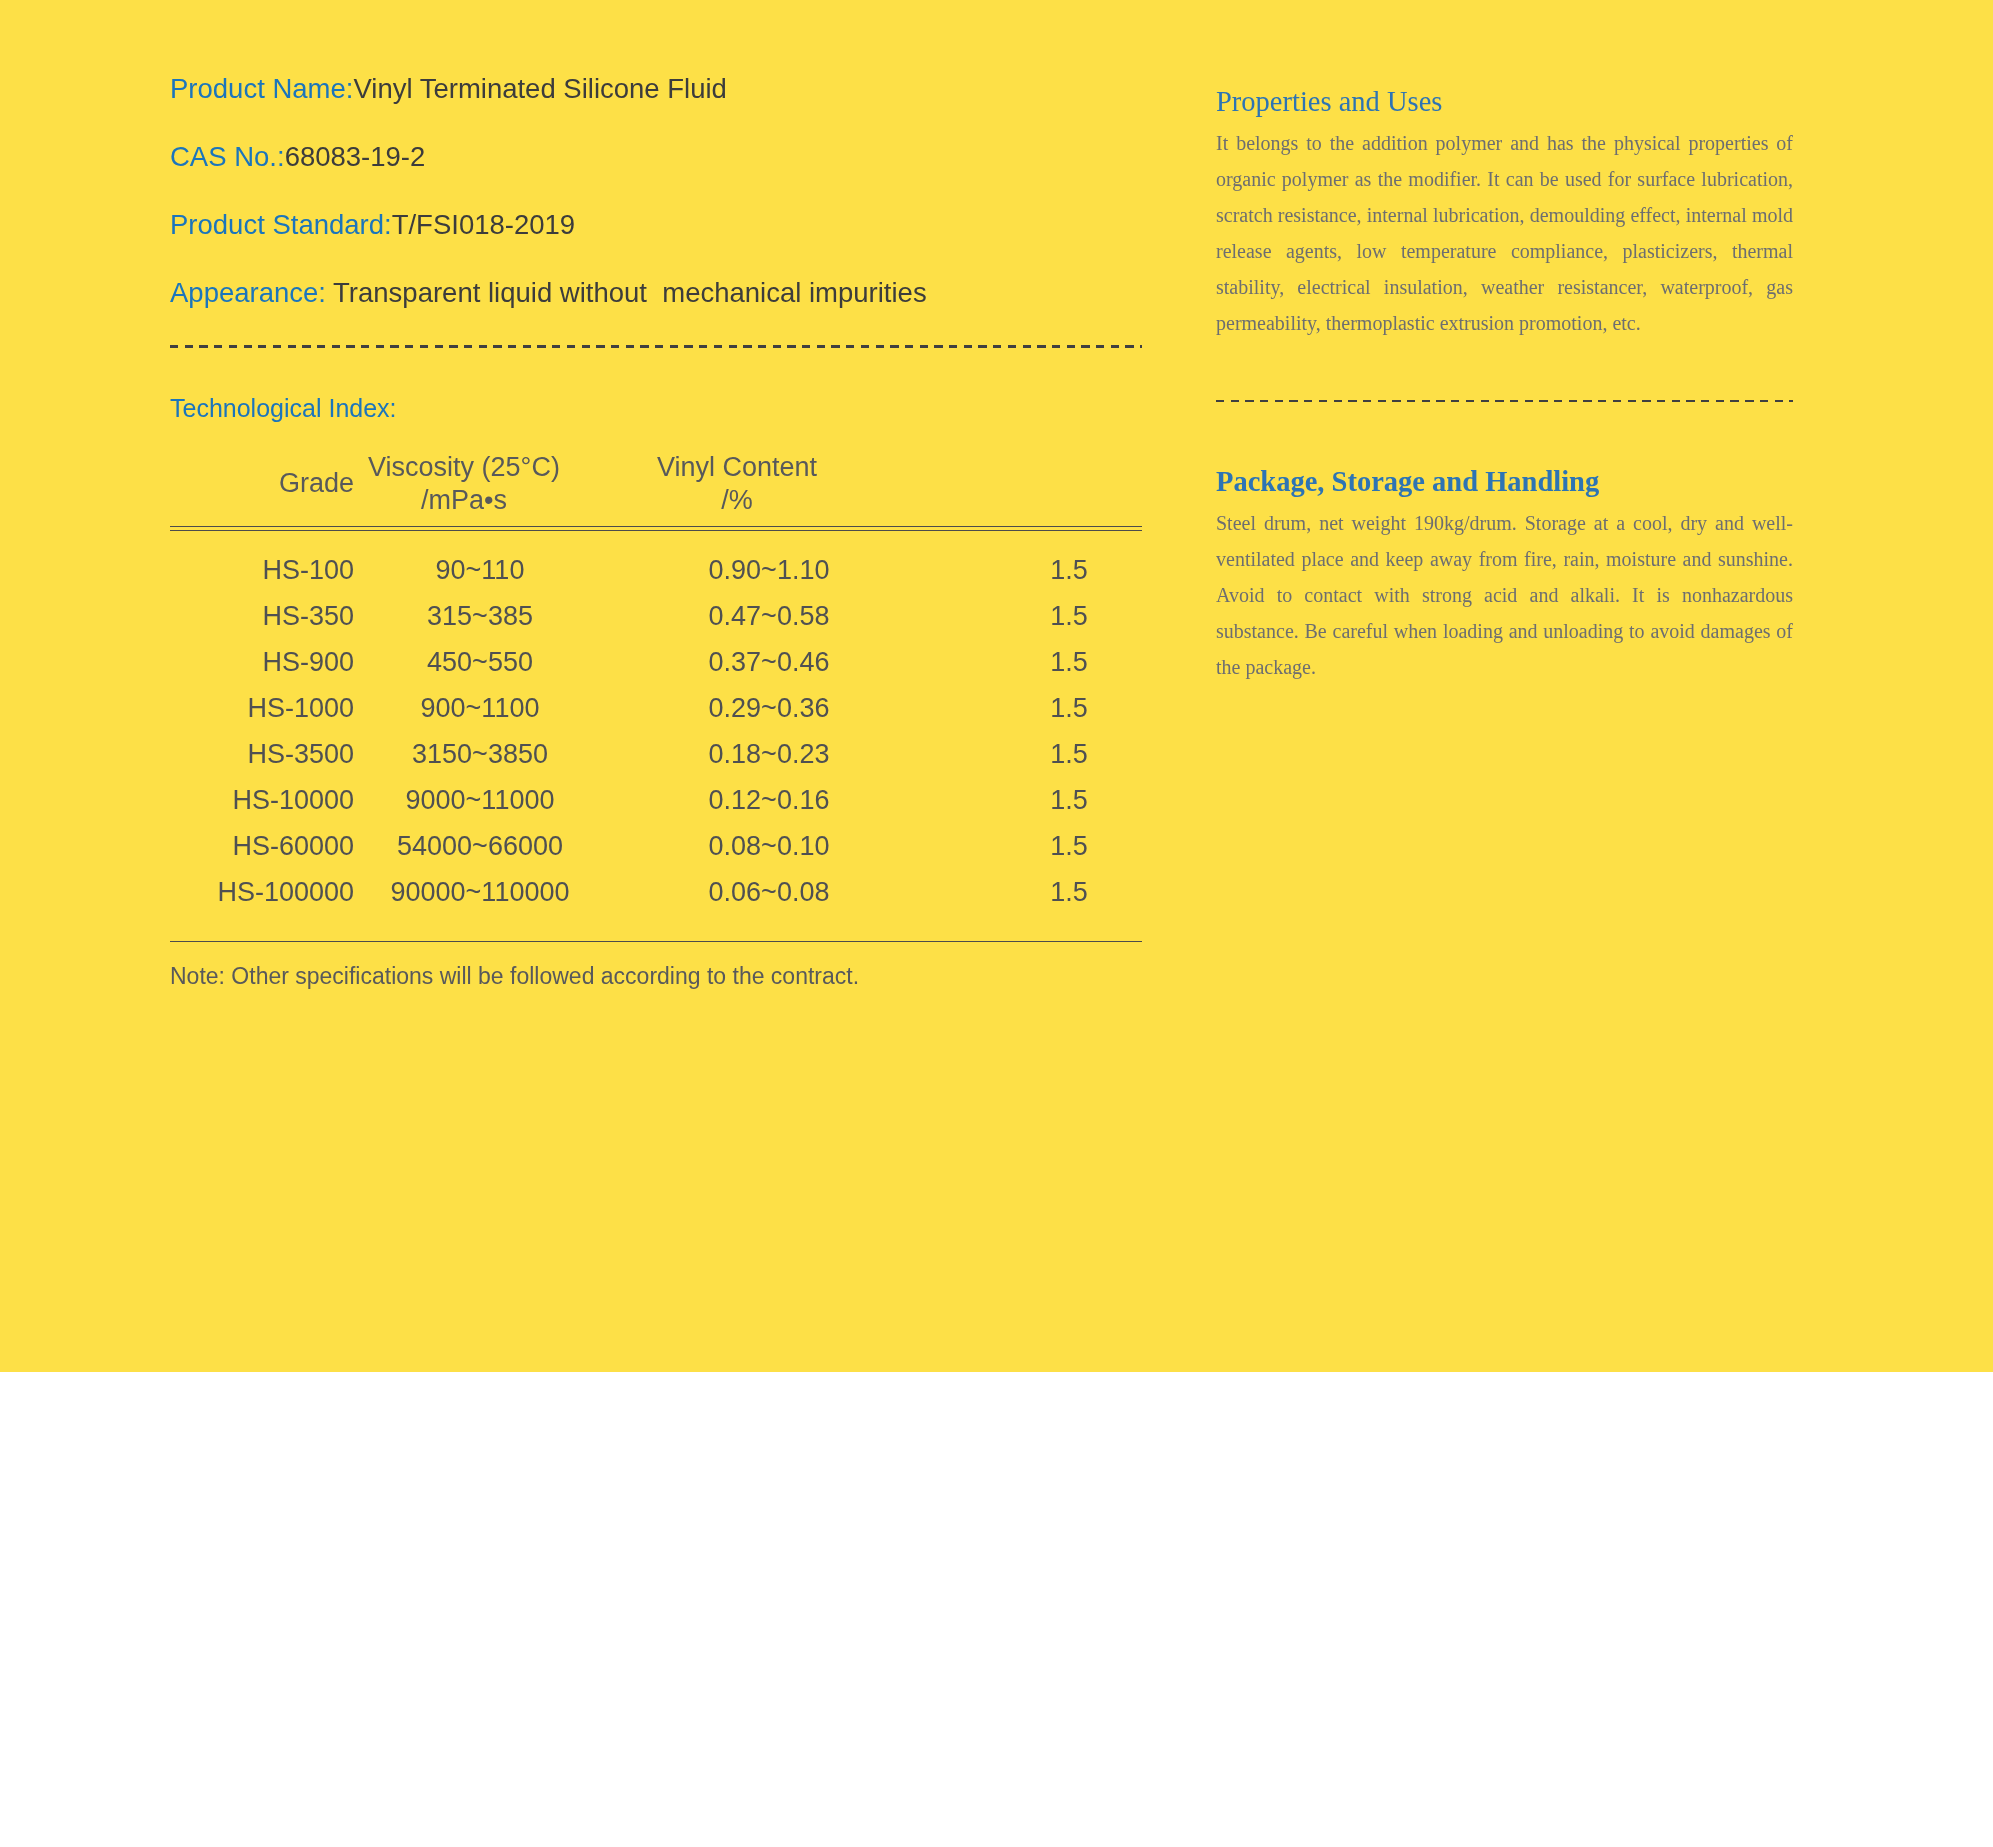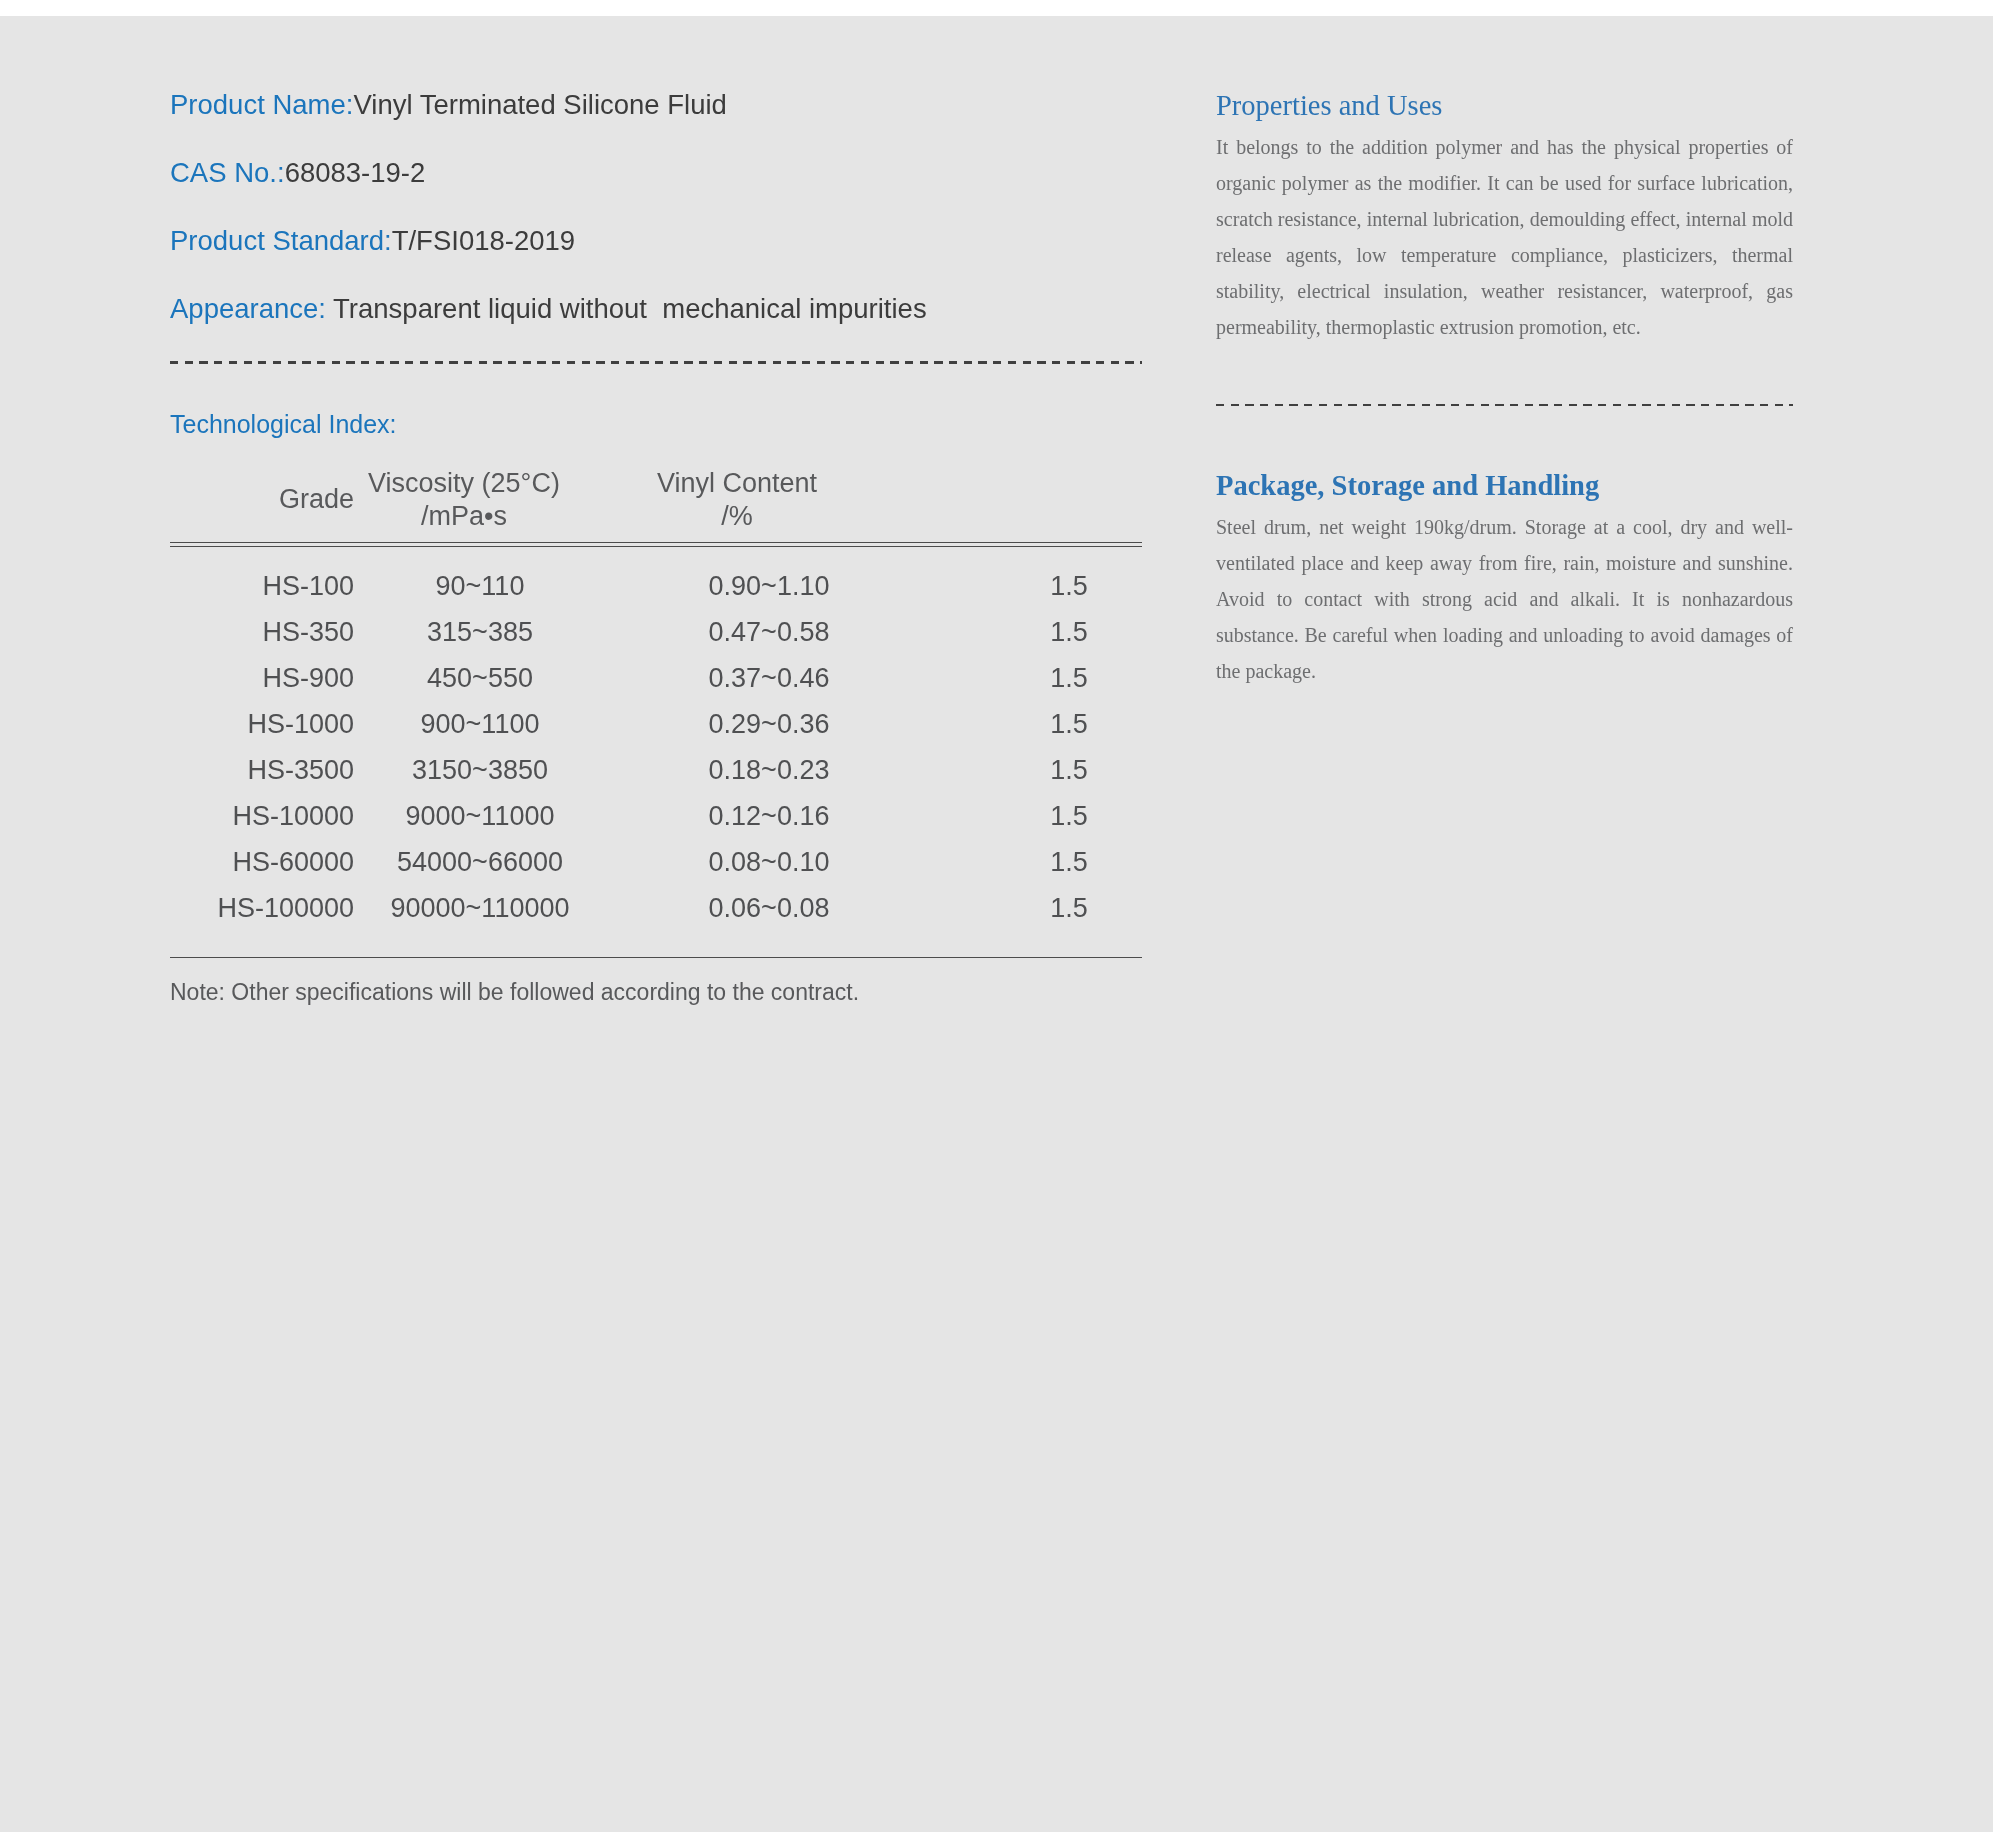--- a/index.html
+++ b/index.html
@@ -1,22 +1,21 @@
 <!DOCTYPE html>
 <html style="font-size:14.7px"><head>
 <meta charset="utf-8">
 <style>
   html,body { margin:0; padding:0; background:#ffffff; }
   .page {
     position:relative;
-    width:1994px; height:1816px;
-    background:#e5e5e5;
+    width:1994px; height:1372px;
+    background:#fde047;
     font-family:"Liberation Sans", sans-serif;
     overflow:hidden;
-    margin-top:16px;
   }
   
   .left-col {
     position:absolute; left:170px; top:0;
     width:972px;
   }
   .info-block { padding-top:73px; }
   .info-row {
     font-size:27.5px; line-height:31px;
     margin-bottom:37px;
@@ -71,21 +70,21 @@
     height:0;
   }
   .table-note {
     margin-top:18.4px;
     font-size:23px; line-height:31px;
     color:#58595b;
   }
 
   
   .right-col {
-    position:absolute; left:1216px; top:0;
+    position:absolute; left:1216px; top:12px;
     width:577px;
     font-family:"Liberation Serif", serif;
   }
   .right-heading {
     font-size:28.5px; line-height:35px;
     color:#2d74b4;
   }
   .right-heading.first { margin-top:72px; }
   .right-heading.second { margin-top:62px;font-weight:bold; }
   .right-body {

